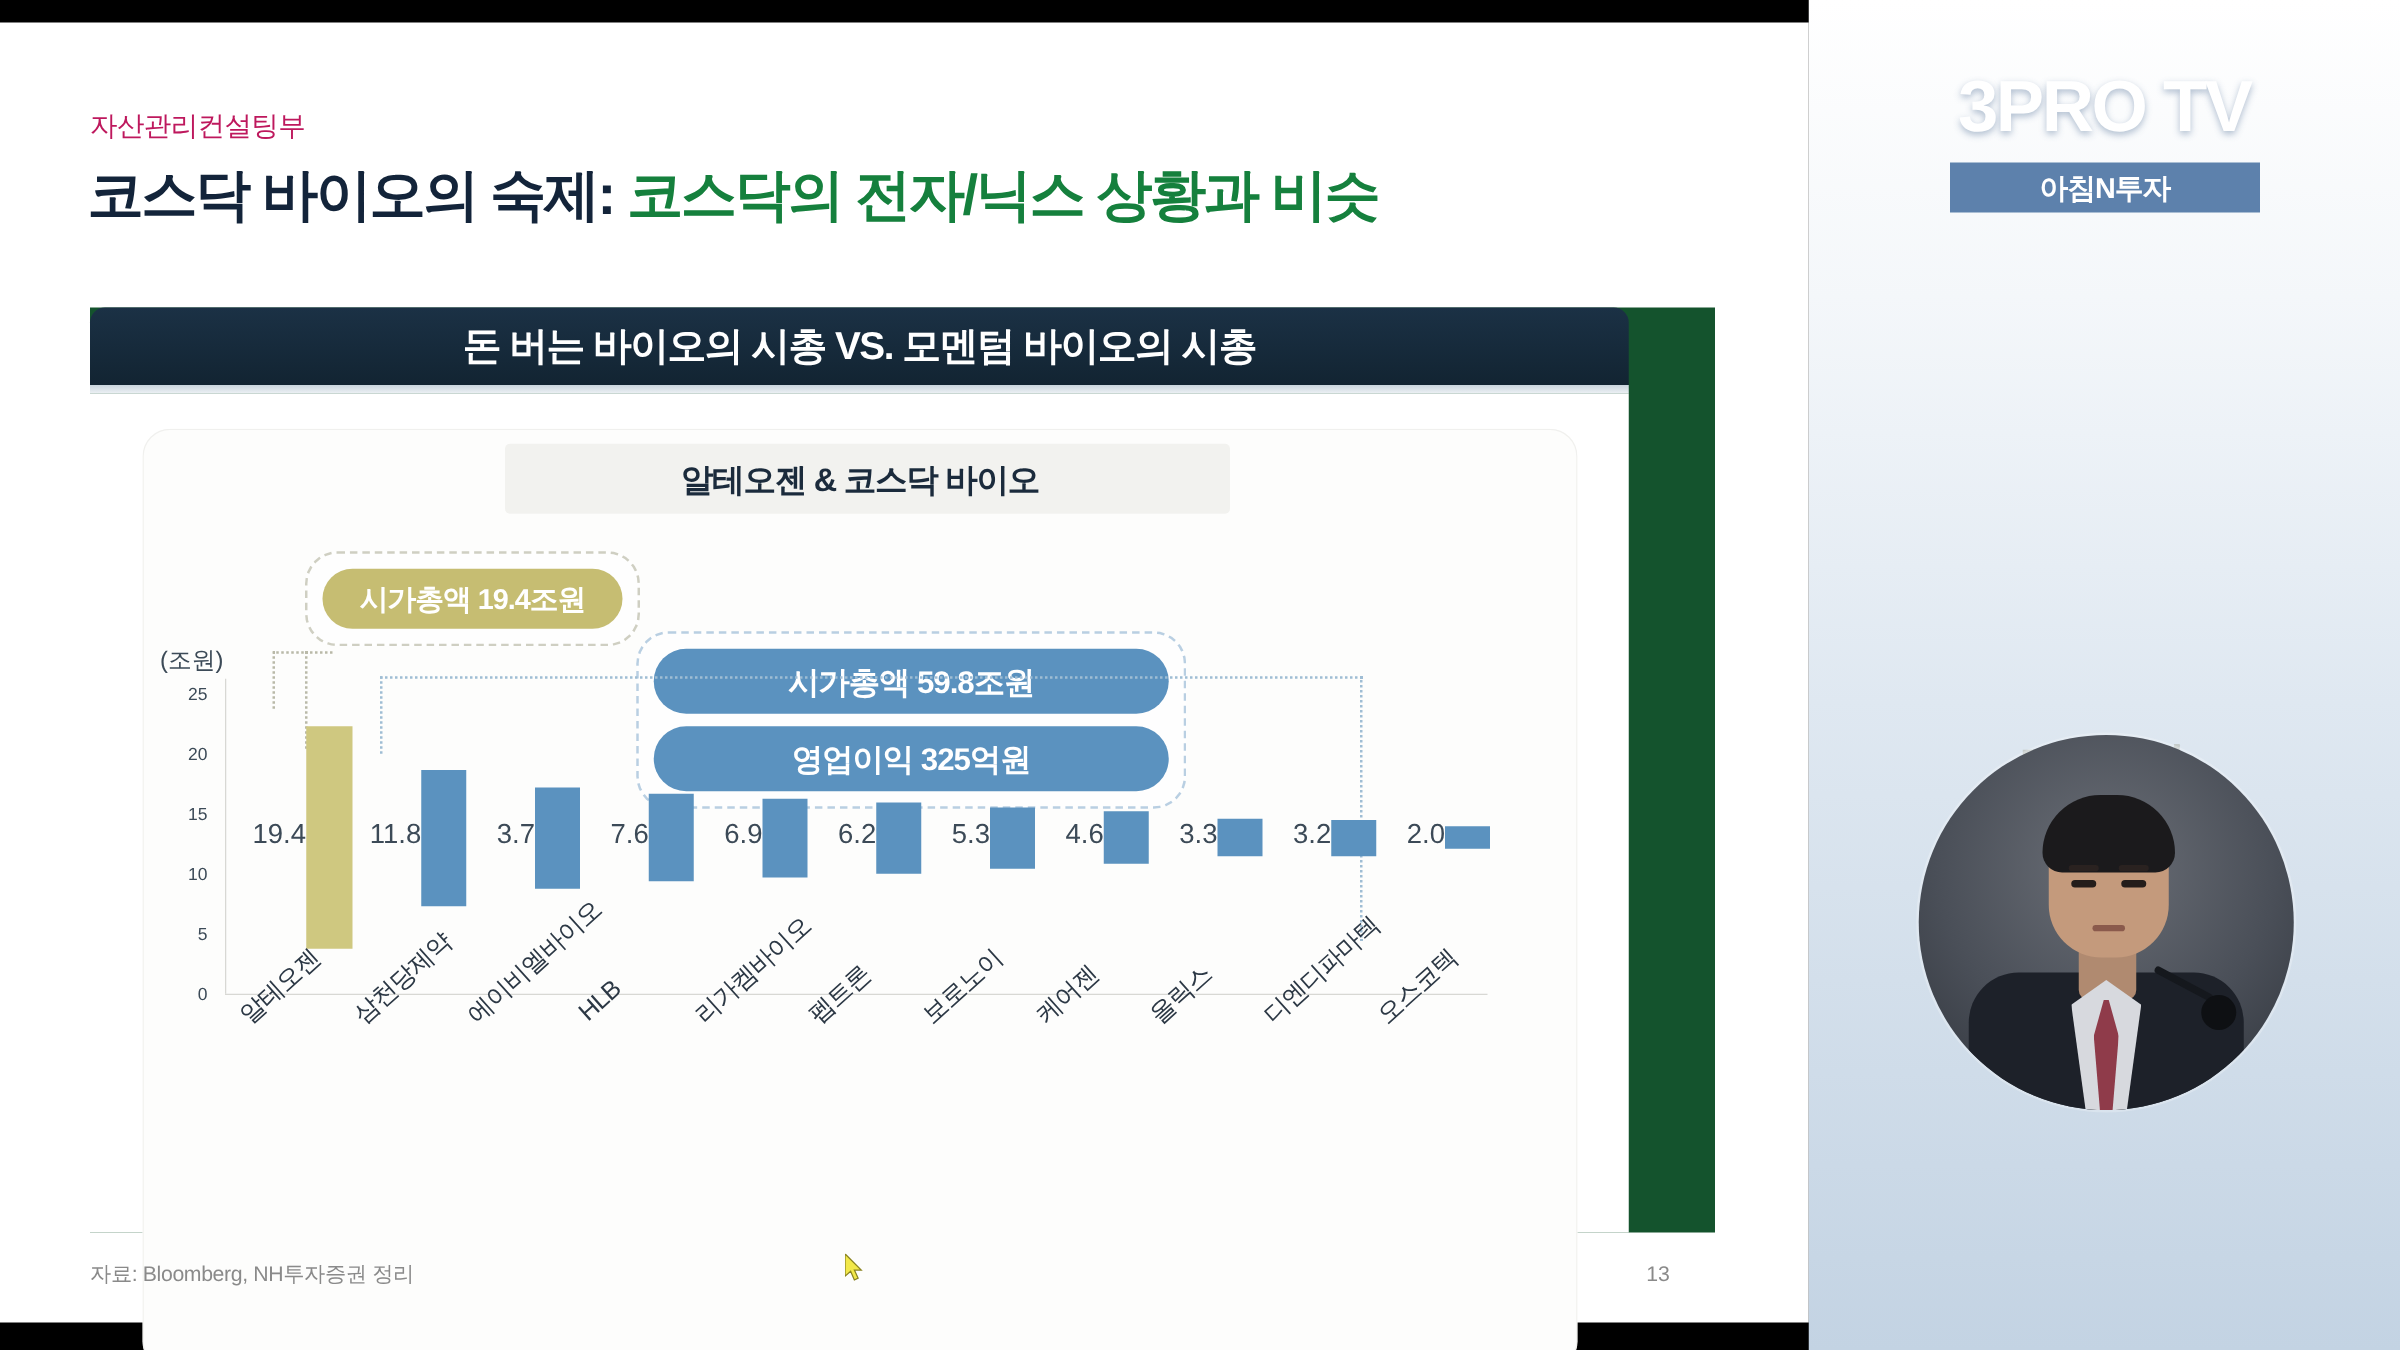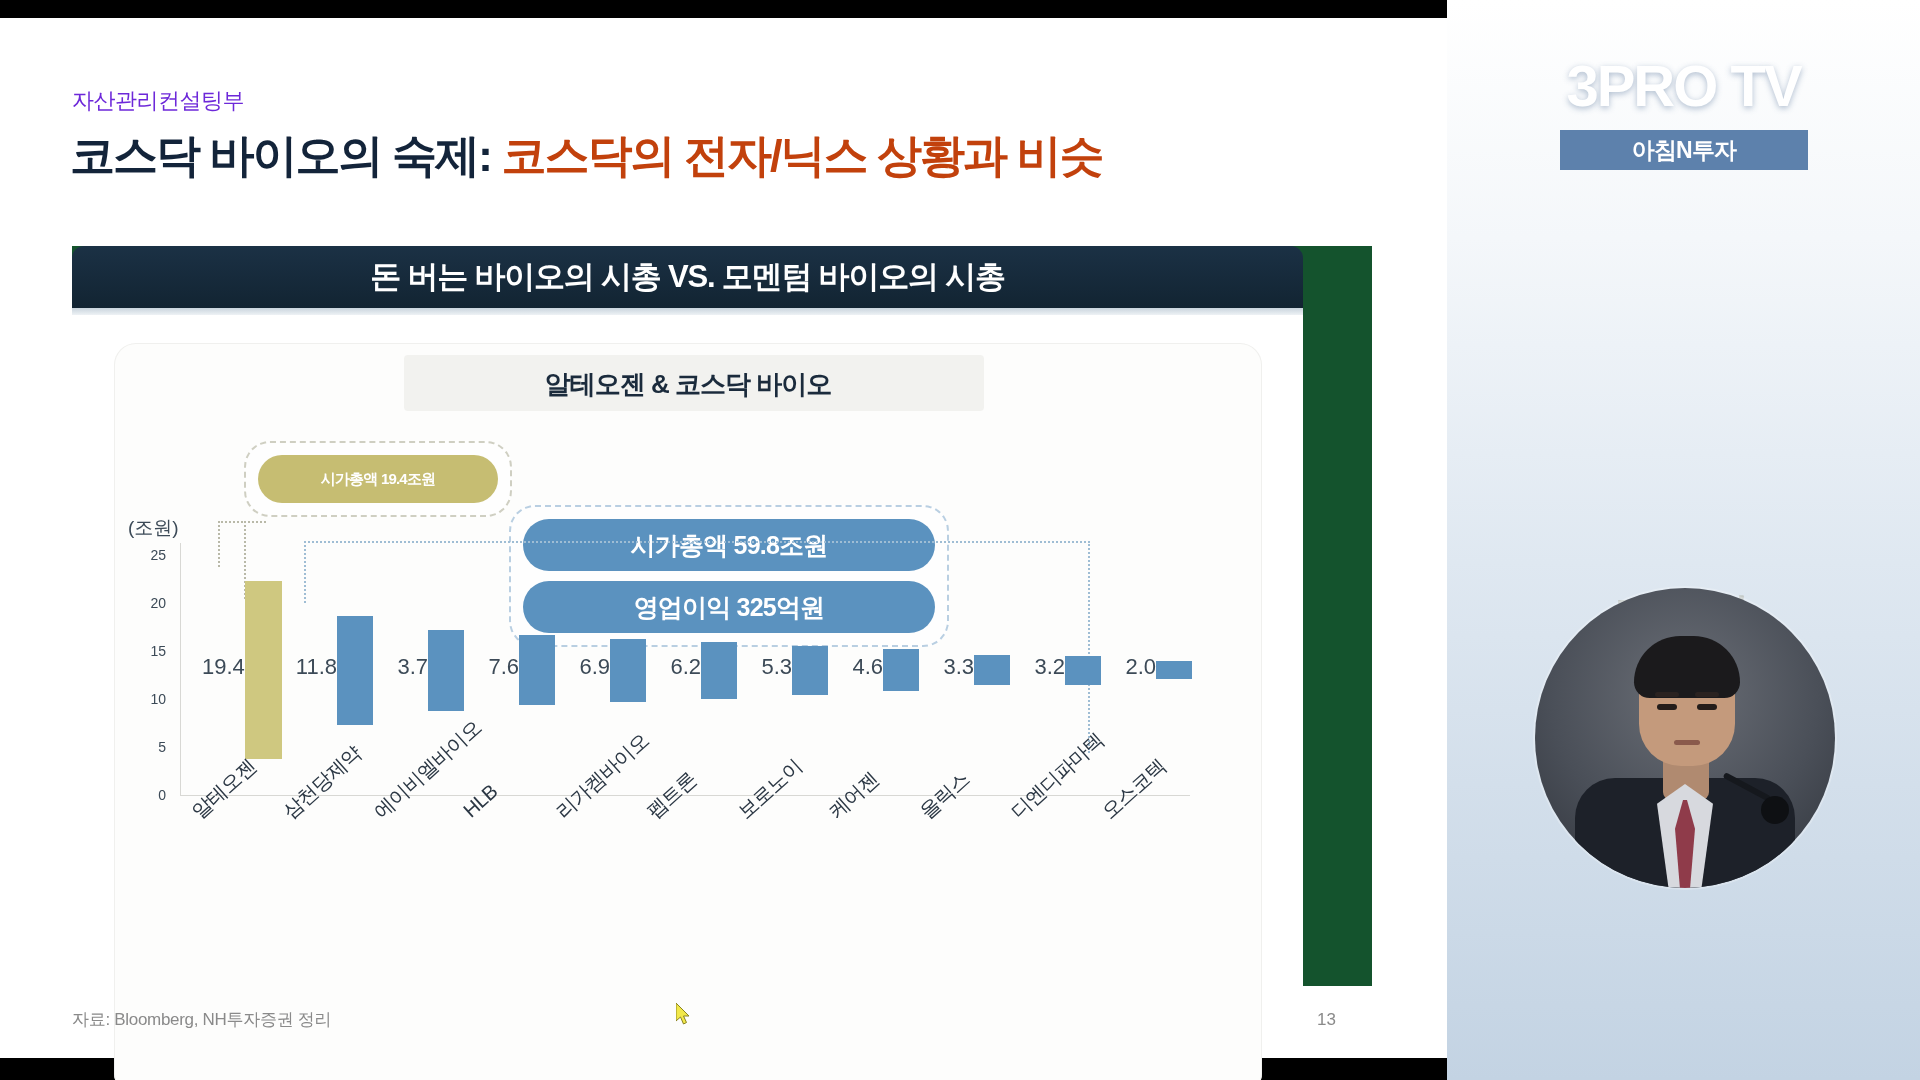--- a/index.html
+++ b/index.html
@@ -17,30 +17,30 @@
     background: #000;
   }
   #slide {
     position: absolute; left: 0; top: 18px; width: 1447px; height: 1040px;
     background: #ffffff;
   }
   #slide-inner { position: relative; width: 100%; height: 100%; }
 
   .dept-label {
     position: absolute; left: 72px; top: 68px;
-    font-size: 22px; color: #6d28d9; letter-spacing: -0.5px;
+    font-size: 22px; color: #be185d; letter-spacing: -0.5px;
     font-weight: 400;
   }
   .slide-title {
     position: absolute; left: 70px; top: 108px;
     font-size: 45px; font-weight: 700; letter-spacing: -2px;
     white-space: nowrap;
   }
   .slide-title .t-dark { color: #13243a; }
-  .slide-title .t-blue { color: #c2410c; }
+  .slide-title .t-blue { color: #15803d; }
 
   
   #chart-card {
     position: absolute; left: 72px; top: 228px;
     width: 1300px; height: 740px;
     background: #14532d;
   }
   #chart-header {
     position: absolute; left: 0; top: 0; width: 1231px; height: 62px;
     background: linear-gradient(180deg, #1d3murky 0%, #16293c 100%);
@@ -88,21 +88,21 @@
     padding: 12px;
     background: rgba(255,255,255,0.55);
   }
   .callout-group.gold { left: 130px; top: 98px; width: 268px; }
   .callout-group.blue { left: 395px; top: 162px; width: 440px; border-color: #b9cfe2; }
 
   .pill {
     height: 48px; border-radius: 26px;
     display: flex; align-items: center; justify-content: center;
     color: #ffffff; font-weight: 700; letter-spacing: -0.8px;
-    font-size: 15px;
+    font-size: 23px;
     margin-bottom: 10px;
   }
   .pill:last-child { margin-bottom: 0; }
   .pill.gold { background: #c6bd72; }
   .pill.blue { background: #5b92bf; font-size: 25px; height: 52px; }
 
   
   .connector {
     position: absolute;
     border-style: dotted;

